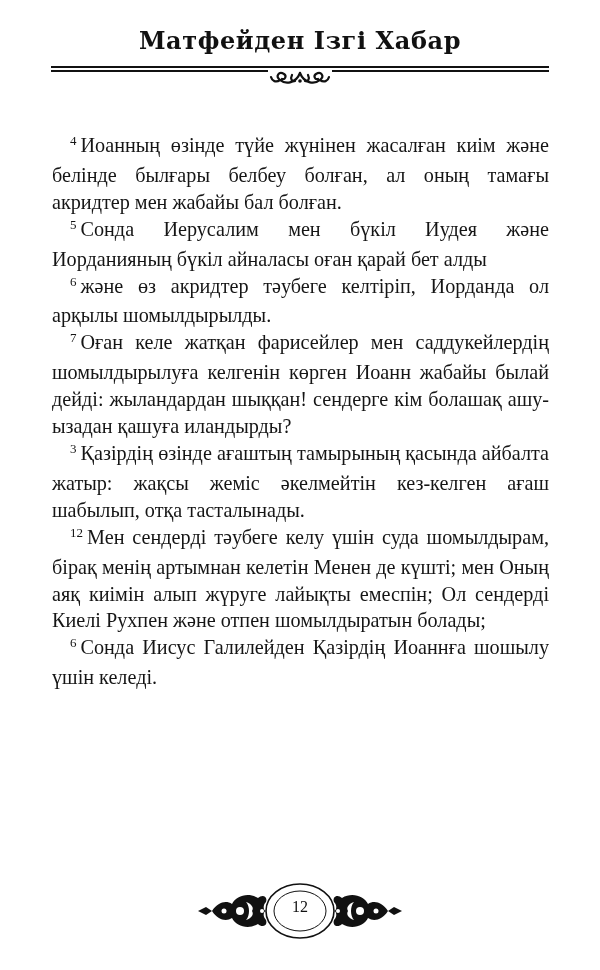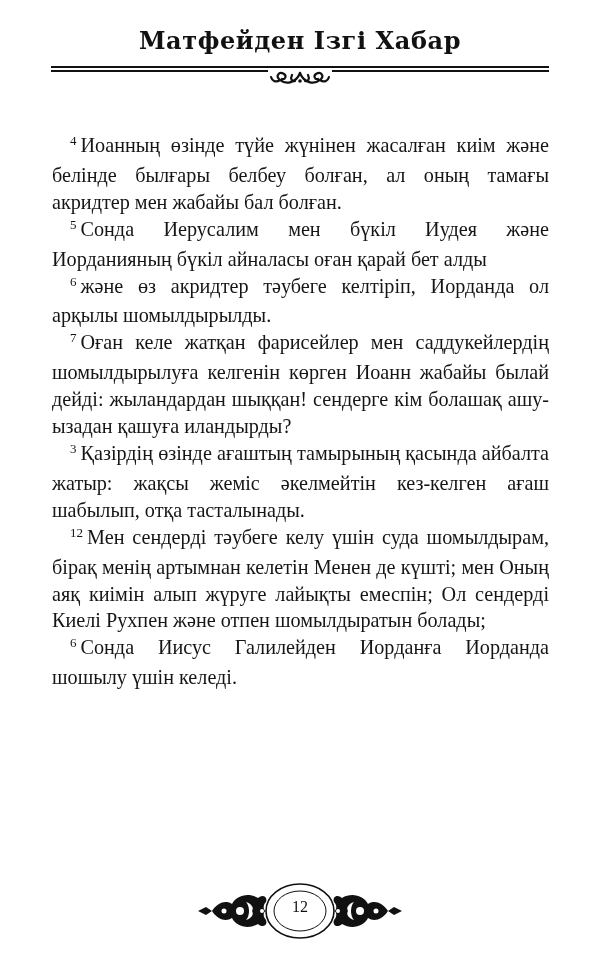--- a/index.html
+++ b/index.html
@@ -46,21 +46,21 @@
   </svg>
 </div>
 
 <div class="body-text">
   <p class="verse"><sup>4</sup><span>Иоанның өзінде түйе жүнінен жасалған киім және белінде былғары белбеу болған, ал оның тамағы акридтер мен жабайы бал болған.</span></p>
   <p class="verse"><sup>5</sup><span>Сонда Иерусалим мен бүкіл Иудея және Иорданияның бүкіл айналасы оған қарай бет алды</span></p>
   <p class="verse"><sup>6</sup><span>және өз акридтер тәубеге келтіріп, Иорданда ол арқылы шомылдырылды.</span></p>
   <p class="verse"><sup>7</sup><span>Оған келе жатқан фарисейлер мен саддукейлердің шомылдырылуға келгенін көрген Иоанн жабайы былай дейді: жыландардан шыққан! сендерге кім болашақ ашу-ызадан қашуға иландырды?</span></p>
   <p class="verse"><sup>3</sup><span>Қазірдің өзінде ағаштың тамырының қасында айбалта жатыр: жақсы жеміс әкелмейтін кез-келген ағаш шабылып, отқа тасталынады.</span></p>
   <p class="verse"><sup>12</sup><span>Мен сендерді тәубеге келу үшін суда шомылдырам, бірақ менің артымнан келетін Менен де күшті; мен Оның аяқ киімін алып жүруге лайықты емеспін; Ол сендерді Киелі Рухпен және отпен шомылдыратын болады;</span></p>
-  <p class="verse"><sup>6</sup><span>Сонда Иисус Галилейден Иорданға Иорданда шошылу үшін келеді.</span></p>
+  <p class="verse"><sup>6</sup><span>Сонда Иисус Галилейден Қазірдің Иоаннға шошылу үшін келеді.</span></p>
 </div>
 
 <div>
   <svg class="footer-ornament" viewBox="0 0 208 58">
 
     <ellipse cx="104" cy="29" rx="34" ry="27" fill="#fff" stroke="#111" stroke-width="1.6"></ellipse>
     <ellipse cx="104" cy="29" rx="26" ry="20" fill="none" stroke="#111" stroke-width="1"></ellipse>
 
     <g fill="#111">
       <path d="M2 29 L10 25 L16 29 L10 33 Z"></path>

